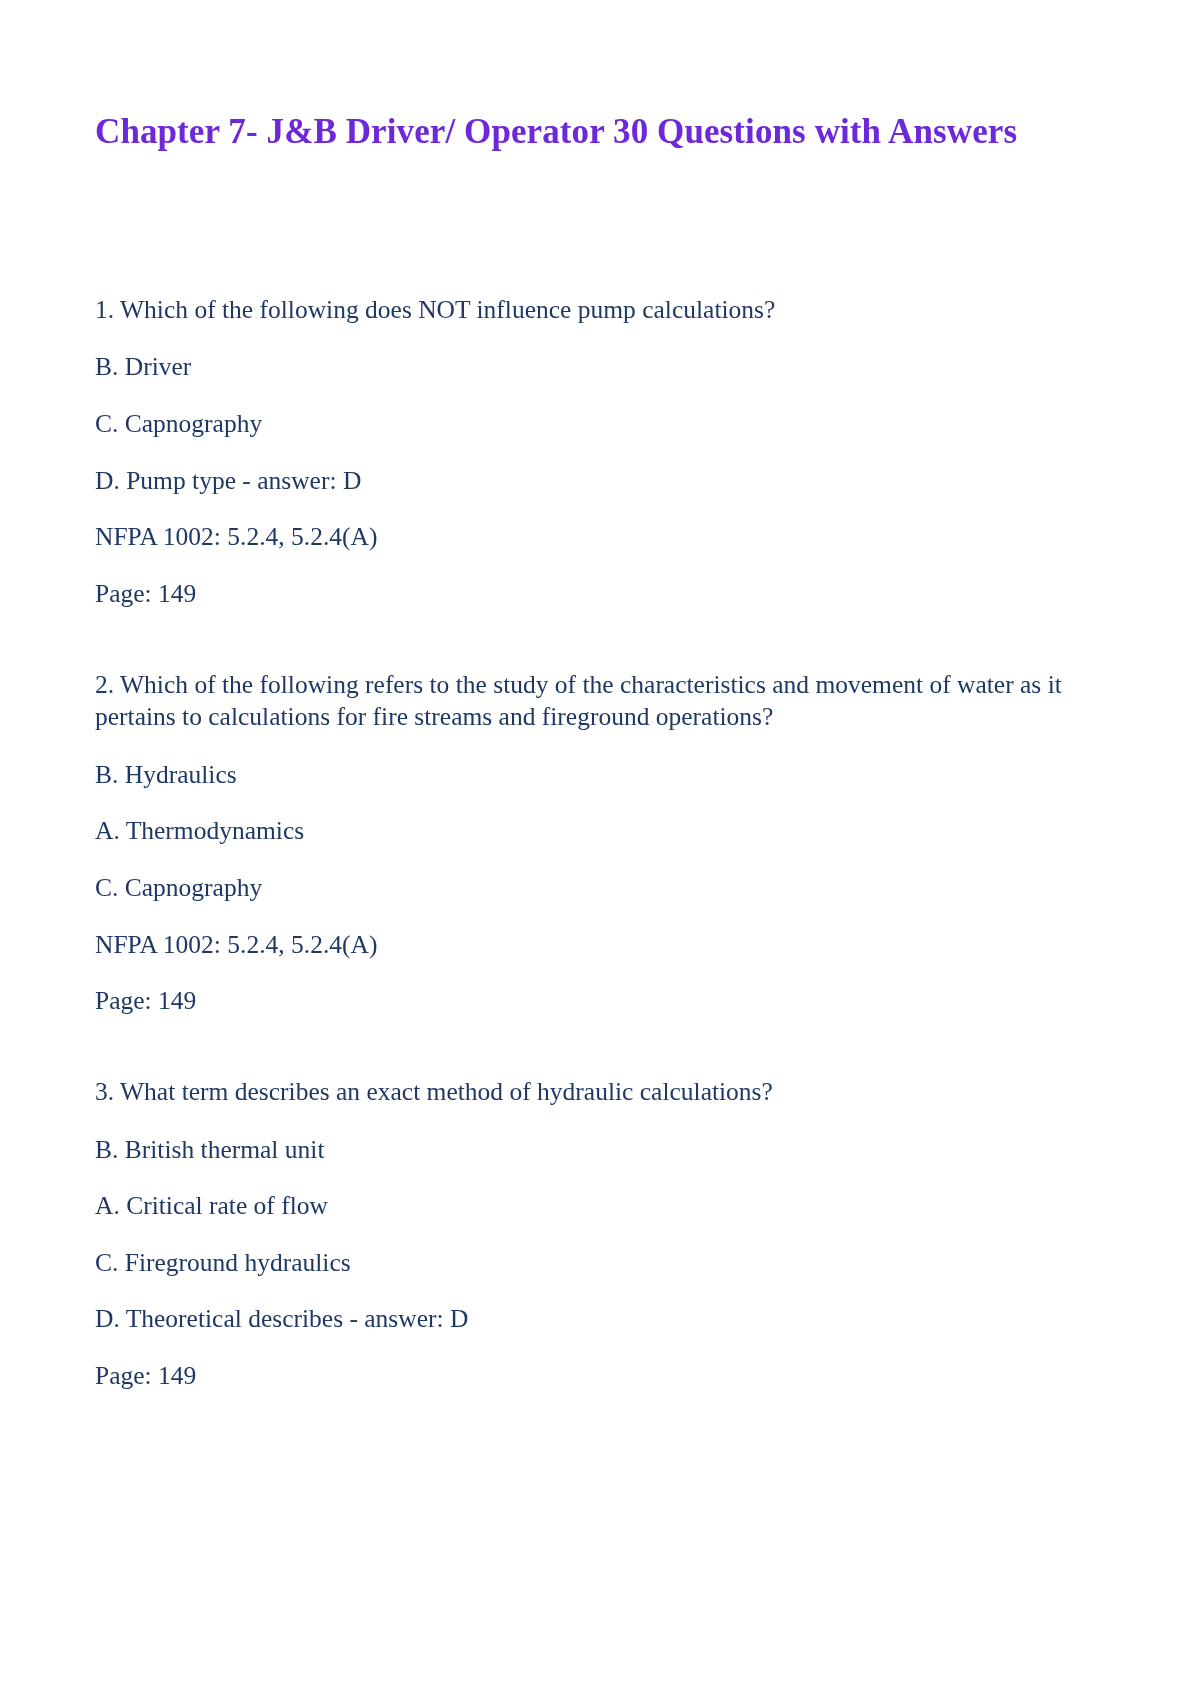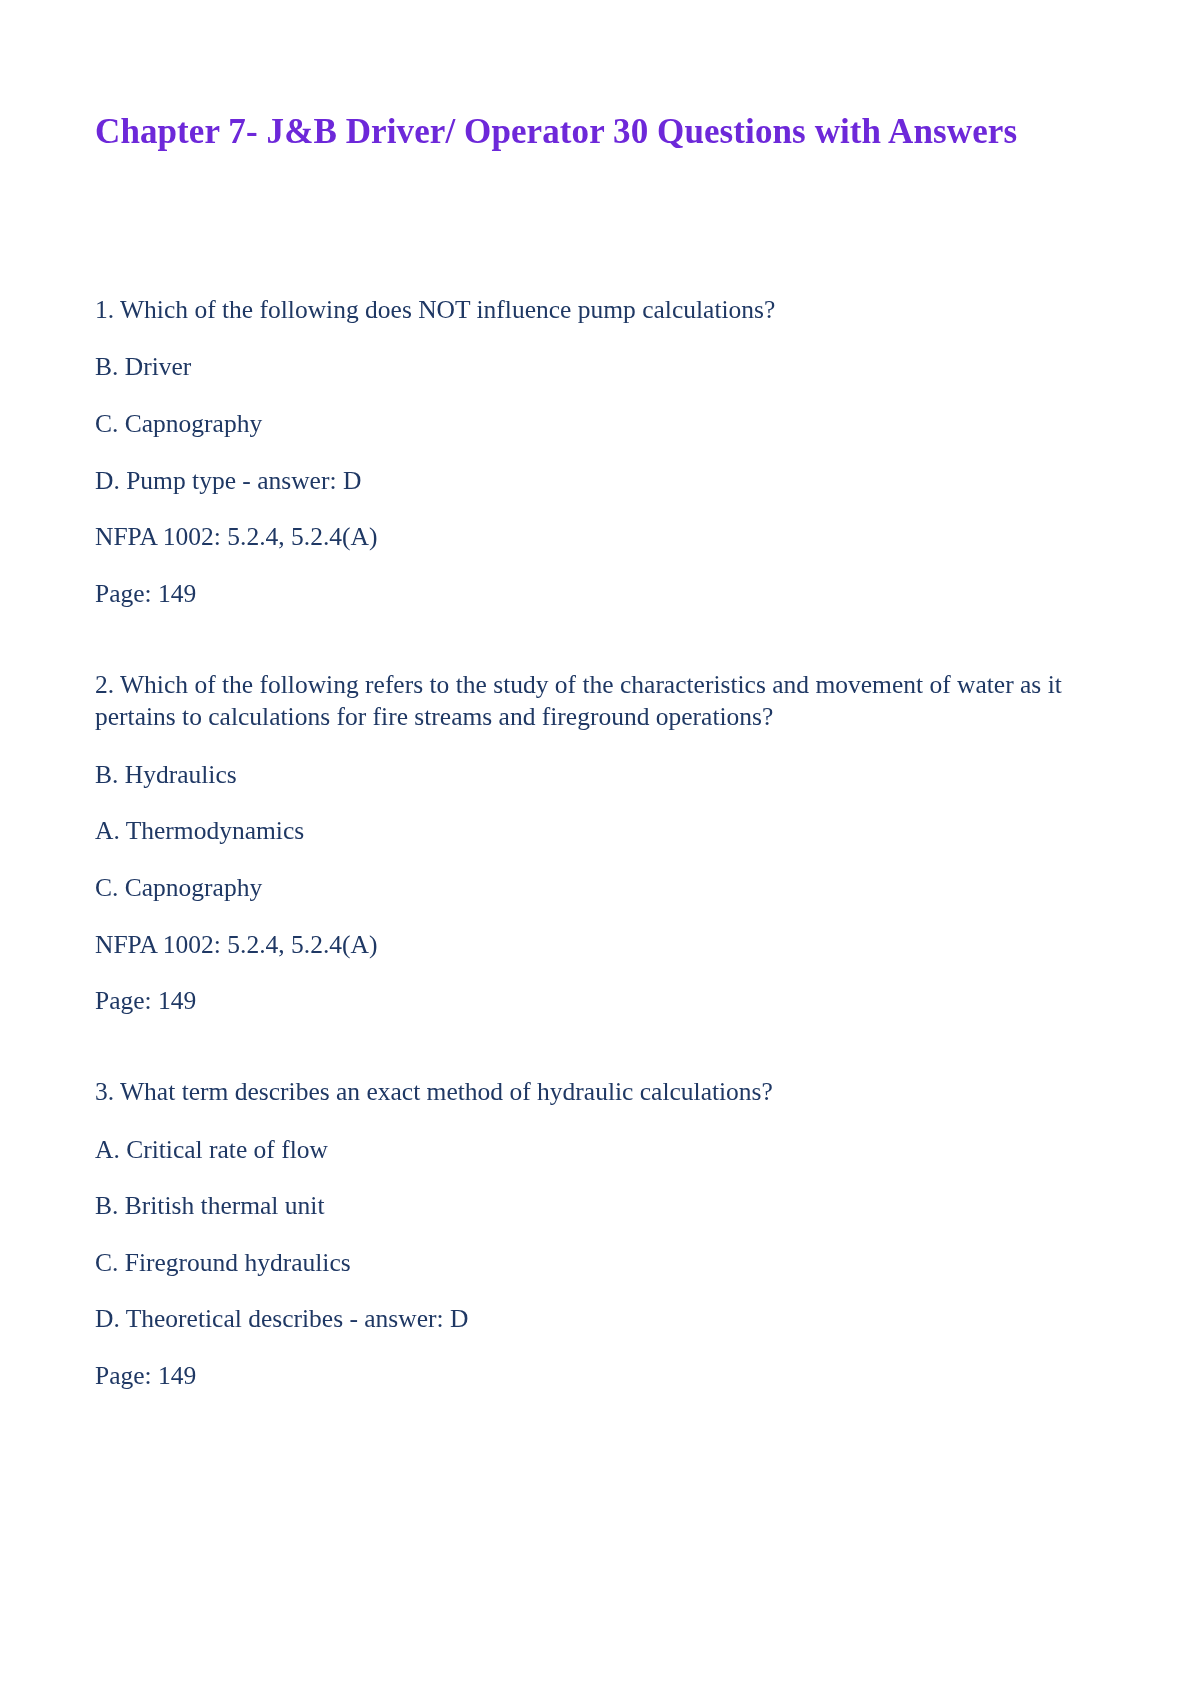--- a/index.html
+++ b/index.html
@@ -81,20 +81,20 @@
     <p class="line">A. Thermodynamics</p>
     <p class="line">C. Capnography</p>
     <p class="line">NFPA 1002: 5.2.4, 5.2.4(A)</p>
     <p class="line last">Page: 149</p>
   </div>
 
   <div class="q-gap"></div>
 
   <div class="q-block">
     <p class="line question">3. What term describes an exact method of hydraulic calculations?</p>
+    <p class="line">B. British thermal unit</p>
     <p class="line">A. Critical rate of flow</p>
-    <p class="line">B. British thermal unit</p>
     <p class="line">C. Fireground hydraulics</p>
     <p class="line">D. Theoretical describes - answer: D</p>
     <p class="line last">Page: 149</p>
   </div>
 
 </div>
 
 </body></html>

